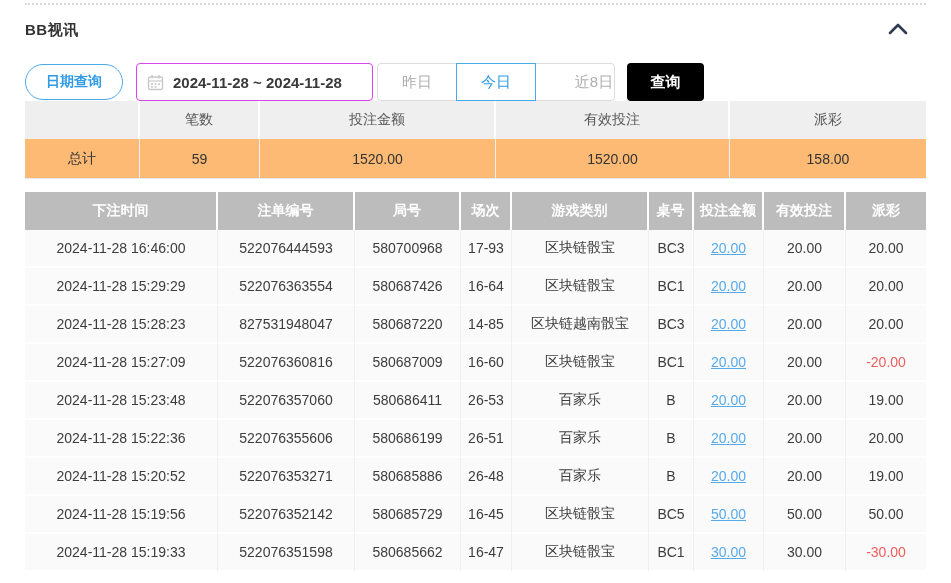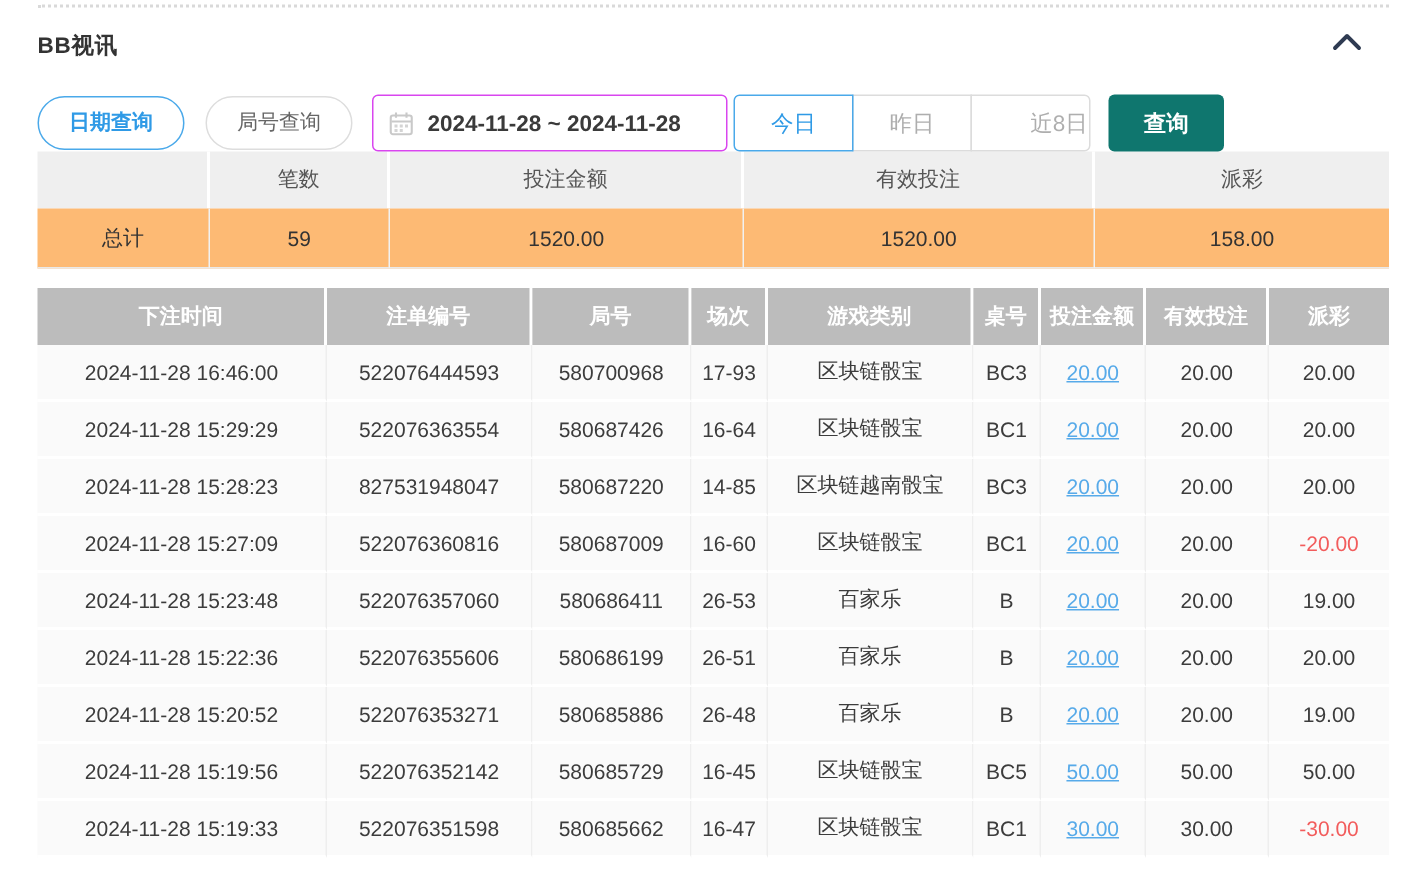--- a/index.html
+++ b/index.html
@@ -27,21 +27,21 @@
   .date-text { font-size: 15px; color: #3a3a3a; font-weight: 600; white-space: nowrap; }
 
   .segmented { display: flex; margin-left: 4px; }
   .seg-btn { width: 80px; height: 38px; background: #fff; border: 1px solid #dcdcdc; margin-left: -1px;
              font-size: 15px; color: #aeaeae; display: flex; align-items: center; justify-content: center; cursor: pointer; }
   .seg-btn:first-child { border-radius: 4px 0 0 4px; margin-left: 0; }
   .seg-btn:last-child { border-radius: 0 4px 4px 0; padding-left: 38px; }
   .seg-btn.active { border-color: #4aa9ea; color: #2f9ae6; position: relative; z-index: 1; }
 
   .query-btn { margin-left: 12px; width: 77px; height: 38px; border: none; border-radius: 4px;
-               background: #0f766e; color: #fff; font-size: 15px; cursor: pointer;
+               background: #000000; color: #fff; font-size: 15px; cursor: pointer;
                display: flex; align-items: center; justify-content: center; font-weight: 600; }
 
   
   table { border-collapse: separate; border-spacing: 0; width: 901px; table-layout: fixed; }
   .summary-table { }
   .summary-table th { height: 38px; background: #efefef; color: #555; font-size: 14px; font-weight: normal;
                       text-align: center; border-right: 2px solid #fff; }
   .summary-table th:last-child { border-right: none; }
   .summary-table td { height: 40px; background: #fdba74; color: #333; font-size: 14px; text-align: center;
                       border-bottom: 1px solid #e9e9e9; border-right: 1px solid #f1f1f1; }
@@ -70,42 +70,41 @@
       <span>
         <svg width="20" height="12" viewBox="0 0 20 12">
             <polyline points="2,10 10,2 18,10" fill="none" stroke="#2f3b52" stroke-width="2.6" stroke-linecap="round" stroke-linejoin="round"></polyline>
           </svg>
       </span>
     </div>
   </div>
 
   <div class="toolbar">
     <button class="pill active">日期查询</button>
-    <button class="pill">局号查询</button>
 
     <div class="date-box">
       <span class="cal">
         <svg width="17" height="17" viewBox="0 0 17 17">
           <rect x="1.5" y="3" width="14" height="12.5" rx="1.5" fill="none" stroke="#c9c9c9" stroke-width="1.4"></rect>
           <line x1="5" y1="1" x2="5" y2="4.5" stroke="#c9c9c9" stroke-width="1.4"></line>
           <line x1="12" y1="1" x2="12" y2="4.5" stroke="#c9c9c9" stroke-width="1.4"></line>
           <line x1="2" y1="7" x2="15" y2="7" stroke="#c9c9c9" stroke-width="1.2"></line>
           <rect x="4" y="9" width="2" height="2" fill="#d4d4d4"></rect>
             <rect x="7.5" y="9" width="2" height="2" fill="#d4d4d4"></rect>
             <rect x="11" y="9" width="2" height="2" fill="#d4d4d4"></rect>
           <rect x="4" y="12" width="2" height="2" fill="#d4d4d4"></rect>
             <rect x="7.5" y="12" width="2" height="2" fill="#d4d4d4"></rect>
         </svg>
       </span>
       <span class="date-text">2024-11-28 ~ 2024-11-28</span>
     </div>
 
     <div class="segmented">
+      <button class="seg-btn">昨日</button>
       <button class="seg-btn active">今日</button>
-      <button class="seg-btn">昨日</button>
       <button class="seg-btn">近8日</button>
     </div>
 
     <button class="query-btn">查询</button>
   </div>
 
   <table class="summary-table">
     <colgroup>
       <col style="width:115px">
         <col style="width:120px">

